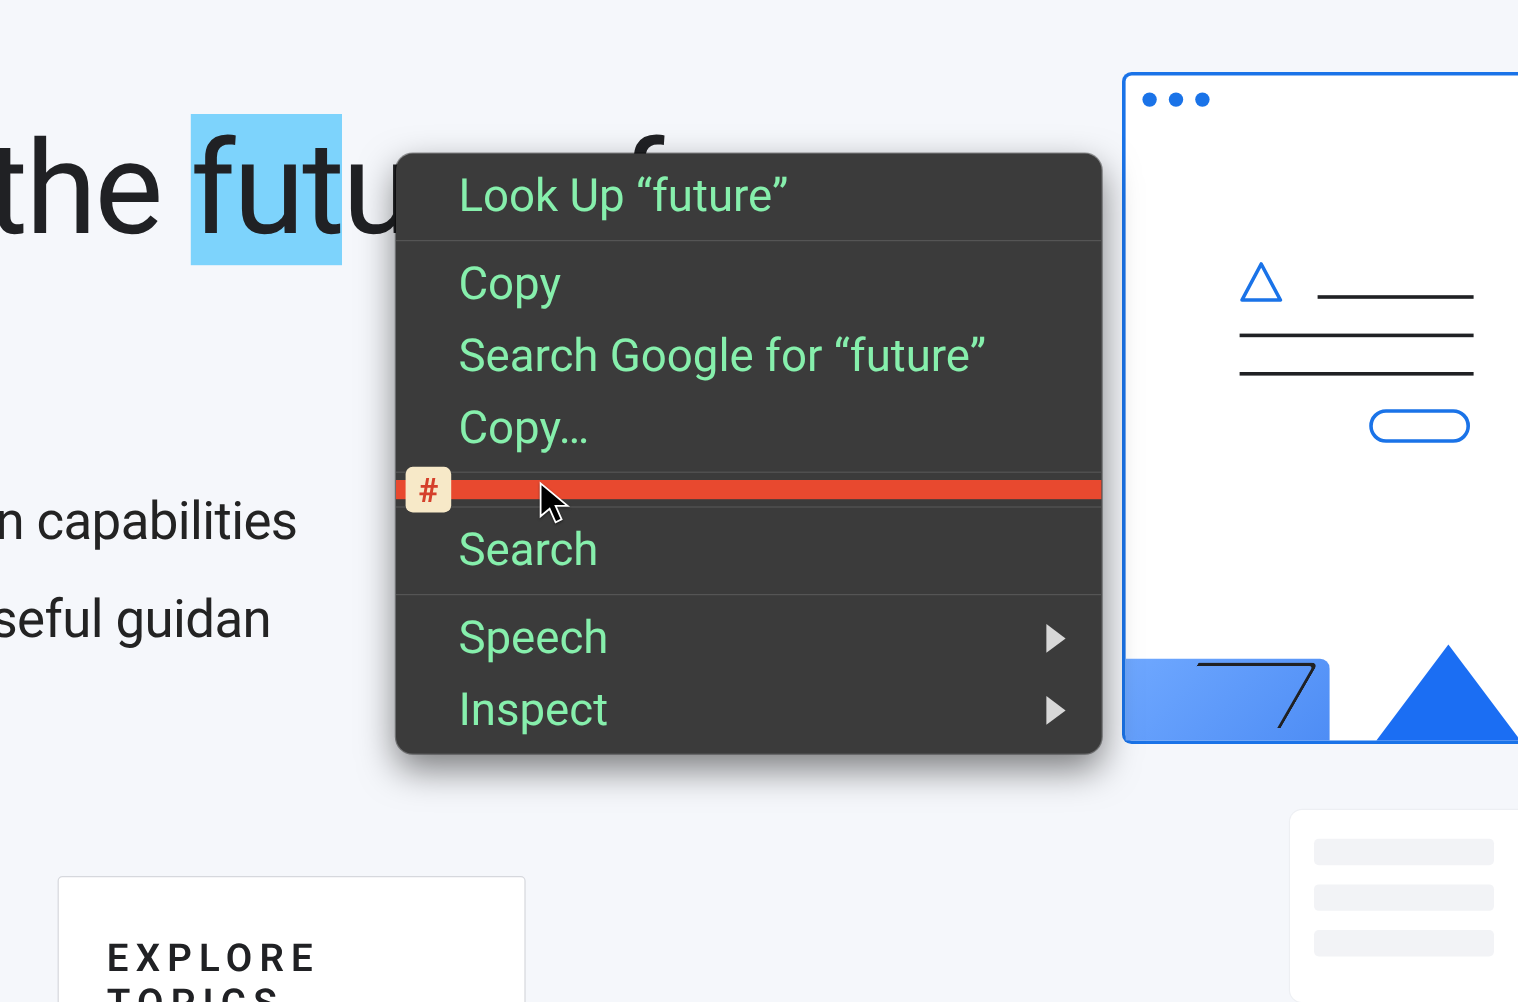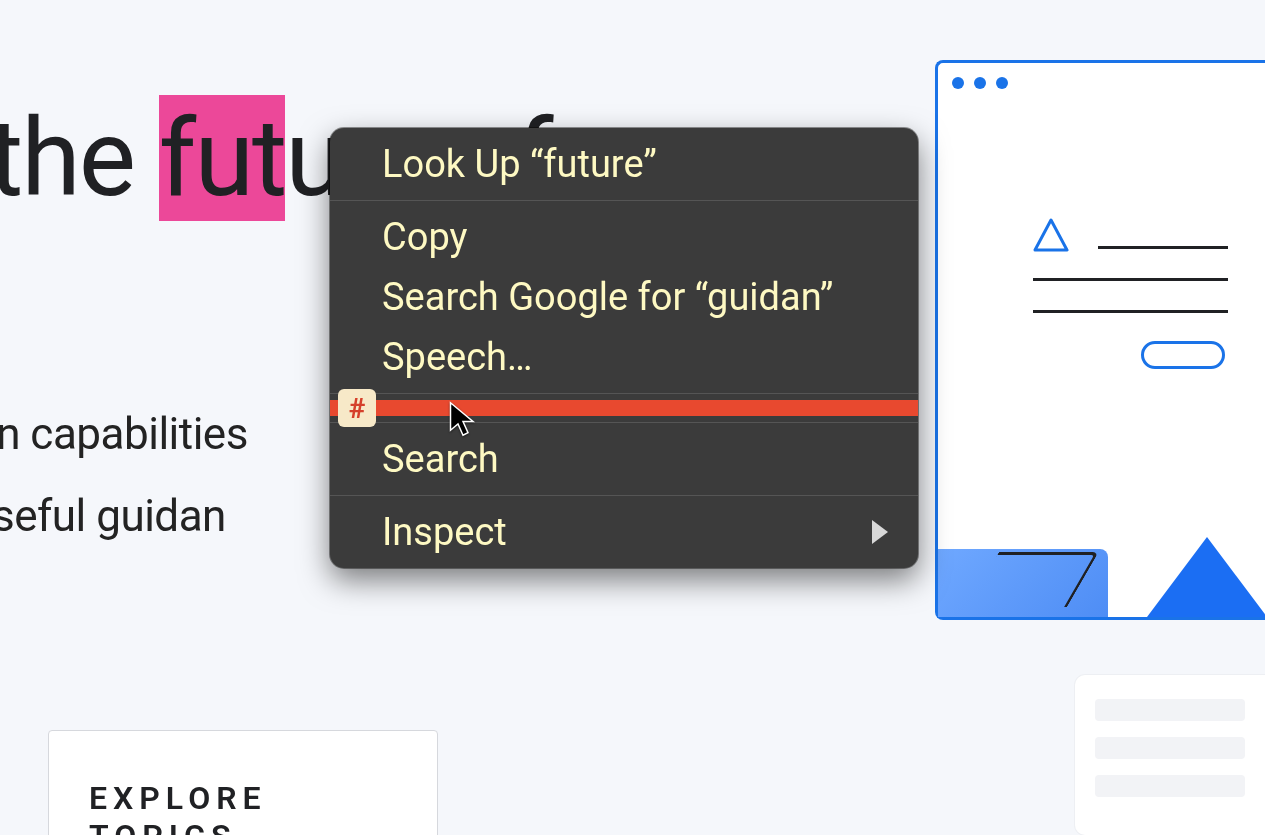--- a/index.html
+++ b/index.html
@@ -17,21 +17,21 @@
       position: absolute;
       left: -120px;
       top: 95px;
       font-size: 108px;
       font-weight: 400;
       color: #202124;
       letter-spacing: -2px;
       white-space: nowrap;
     }
     .bg-heading .highlight {
-      background: #ec4899;
+      background: #7dd3fc;
       display: inline-block;
     }
 
     
     .bg-sub1 {
       position: absolute;
       left: -90px;
       top: 408px;
       font-size: 44px;
       color: #232323;
@@ -139,21 +139,21 @@
       width: 588px;
       background: #3b3b3b;
       border-radius: 14px;
       box-shadow: 0 12px 30px rgba(0,0,0,0.5), 0 0 0 1px rgba(0,0,0,0.4);
       overflow: hidden;
       padding: 6px 0;
     }
     .ctx-item {
       padding: 8px 52px;
       font-size: 38px;
-      color: #fef9c3;
+      color: #86efac;
       white-space: nowrap;
       display: flex;
       align-items: center;
       position: relative;
     }
     .ctx-item.with-icon { padding-left: 52px; }
     .ctx-item .hash-badge {
       position: absolute;
       left: 8px;
       top: 50%;
@@ -233,34 +233,38 @@
 
 <div class="ctx-menu">
   <div class="ctx-item">
     <span>Look Up “future”</span>
   </div>
   <div class="ctx-sep"></div>
   <div class="ctx-item">
     <span>Copy</span>
   </div>
   <div class="ctx-item">
-    <span>Search Google for “guidan”</span>
-  </div>
-  <div class="ctx-item">
-    <span>Speech…</span>
+    <span>Search Google for “future”</span>
+  </div>
+  <div class="ctx-item">
+    <span>Copy…</span>
   </div>
   <div class="ctx-sep"></div>
   <div class="ctx-item highlighted with-icon">
     <span class="hash-badge">#</span>
   </div>
   <div class="ctx-sep"></div>
   <div class="ctx-item">
     <span>Search</span>
   </div>
   <div class="ctx-sep"></div>
+  <div class="ctx-item">
+    <span>Speech</span>
+    <span class="submenu-arrow"></span>
+  </div>
   <div class="ctx-item">
     <span>Inspect</span>
     <span class="submenu-arrow"></span>
   </div>
 </div>
 
 <div class="cursor">
   <svg viewBox="0 0 24 30">
     <polygon points="2,2 2,24 8,19 12,28 16,26 12,17 20,17" fill="#000" stroke="#fff" stroke-width="1.2"></polygon>
   </svg>

